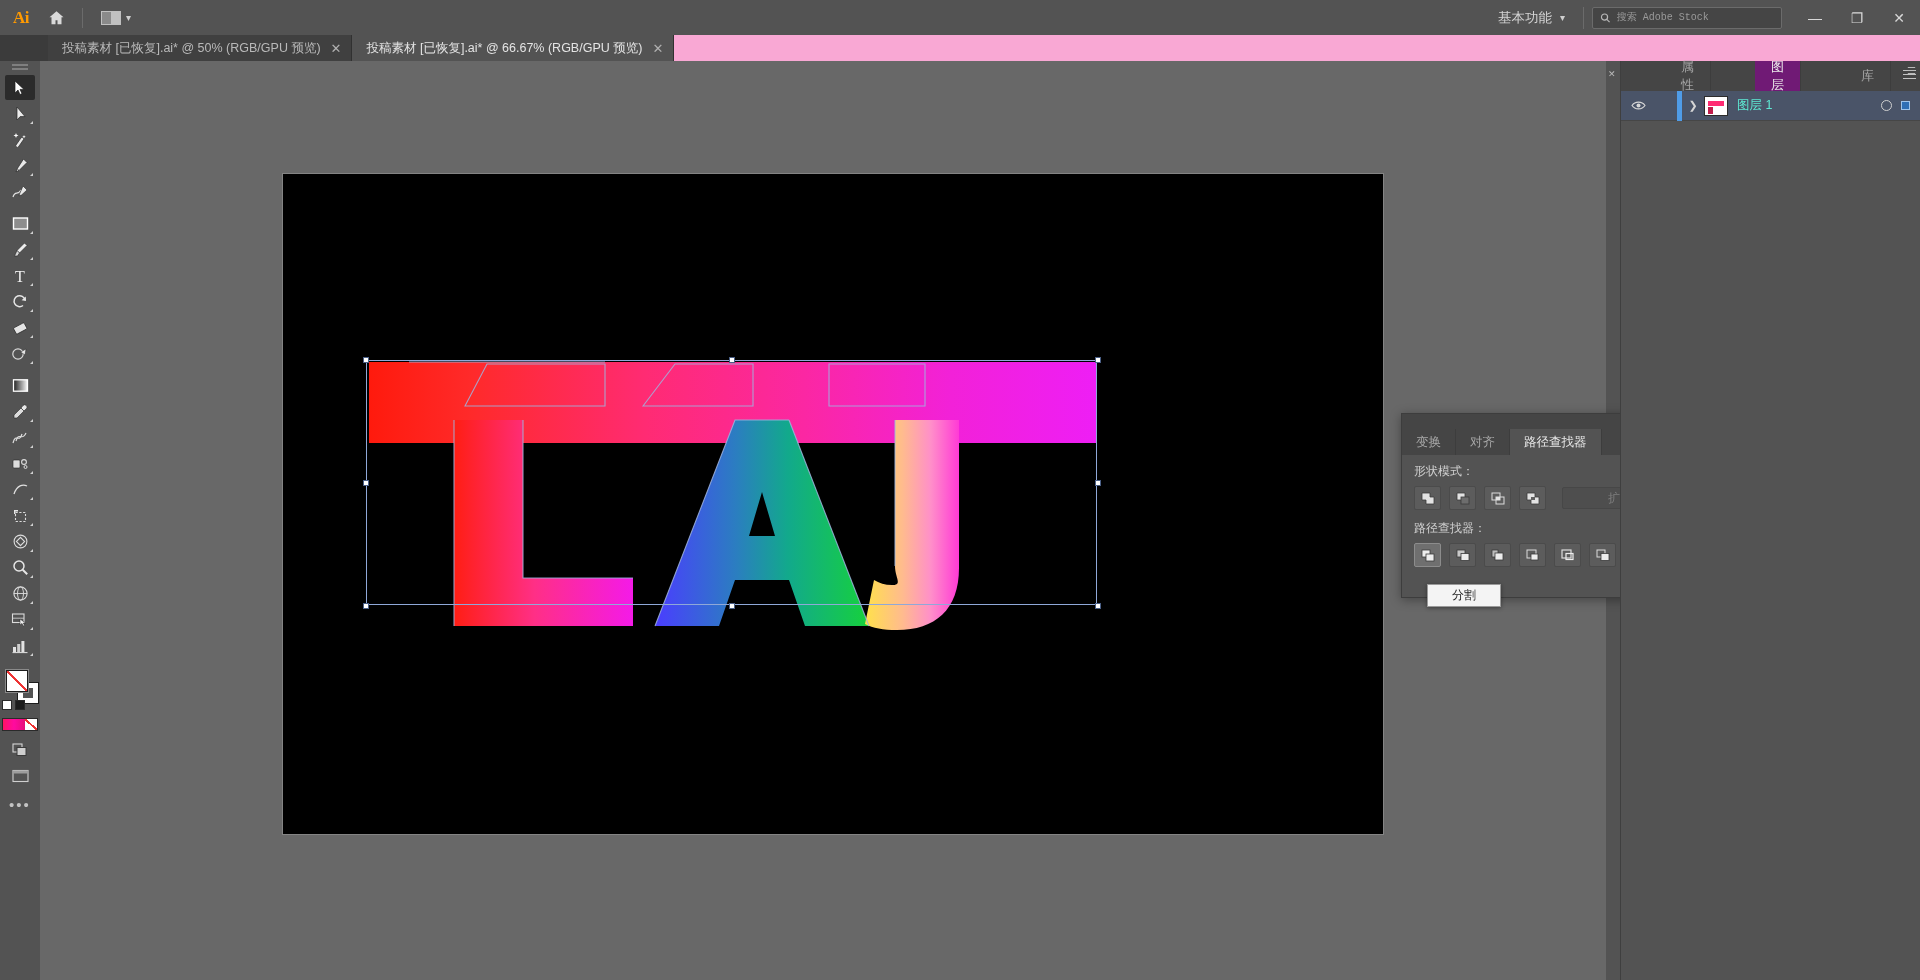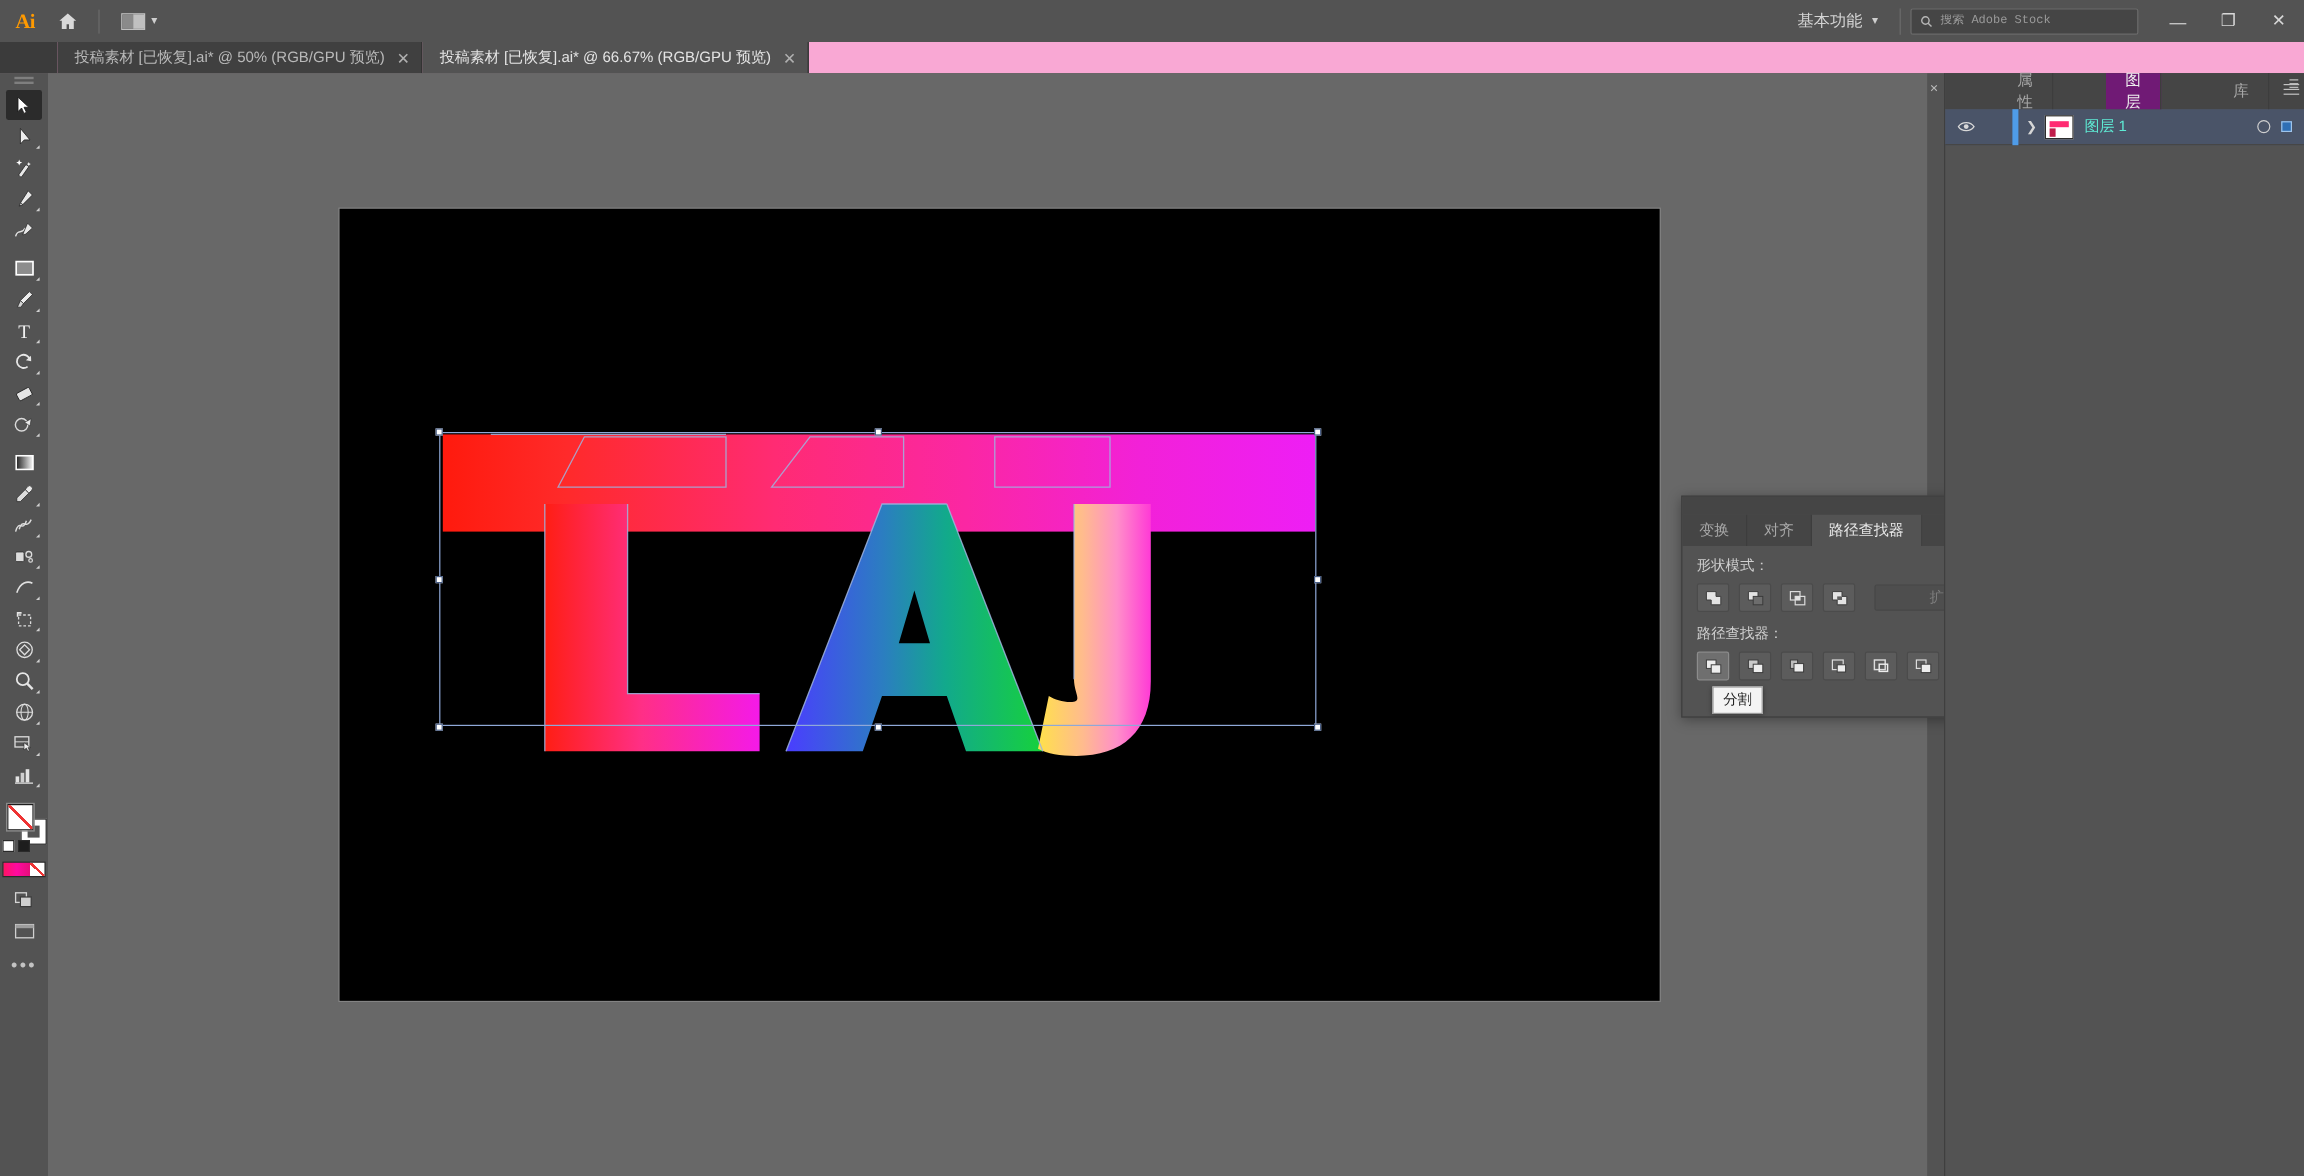--- a/index.html
+++ b/index.html
@@ -193,23 +193,23 @@
     background: #5c5c5c; border: 1px solid #4b4b4b; border-radius: 2px;
   }
   .pf-btn.active { background: #6f6f6f; border-color: #8c8c8c; }
   .pf-expand {
     margin-left: 8px; flex: 1; height: 22px; background: #4e4e4e;
     border: 1px solid #474747; border-radius: 2px; color: #7d7d7d;
     font-size: 12px; display: flex; align-items: center; justify-content: center;
   }
   .pf-label2 { color: #cfcfcf; font-size: 12px; margin: 10px 0 6px; }
   .tooltip {
-    position: absolute; left: 1427px; top: 572px;
+    position: absolute; left: 1427px; top: 584px;
     background: #f4f4f4; color: #1b1b1b; font-size: 12px;
-    padding: 2px 8px; border: 1px solid #9a9a9a;
+    padding: 2px 24px; border: 1px solid #9a9a9a;
     box-shadow: 0 1px 4px rgba(0,0,0,.4); white-space: nowrap;
   }
 
   
   .rpanel {
     position: absolute; left: 1620px; top: 61px; width: 300px; height: 919px;
     background: #535353; border-left: 1px solid #3f3f3f;
   }
   .rp-tabs { height: 30px; background: #454545; display: flex; align-items: stretch; }
   .rp-tab {

